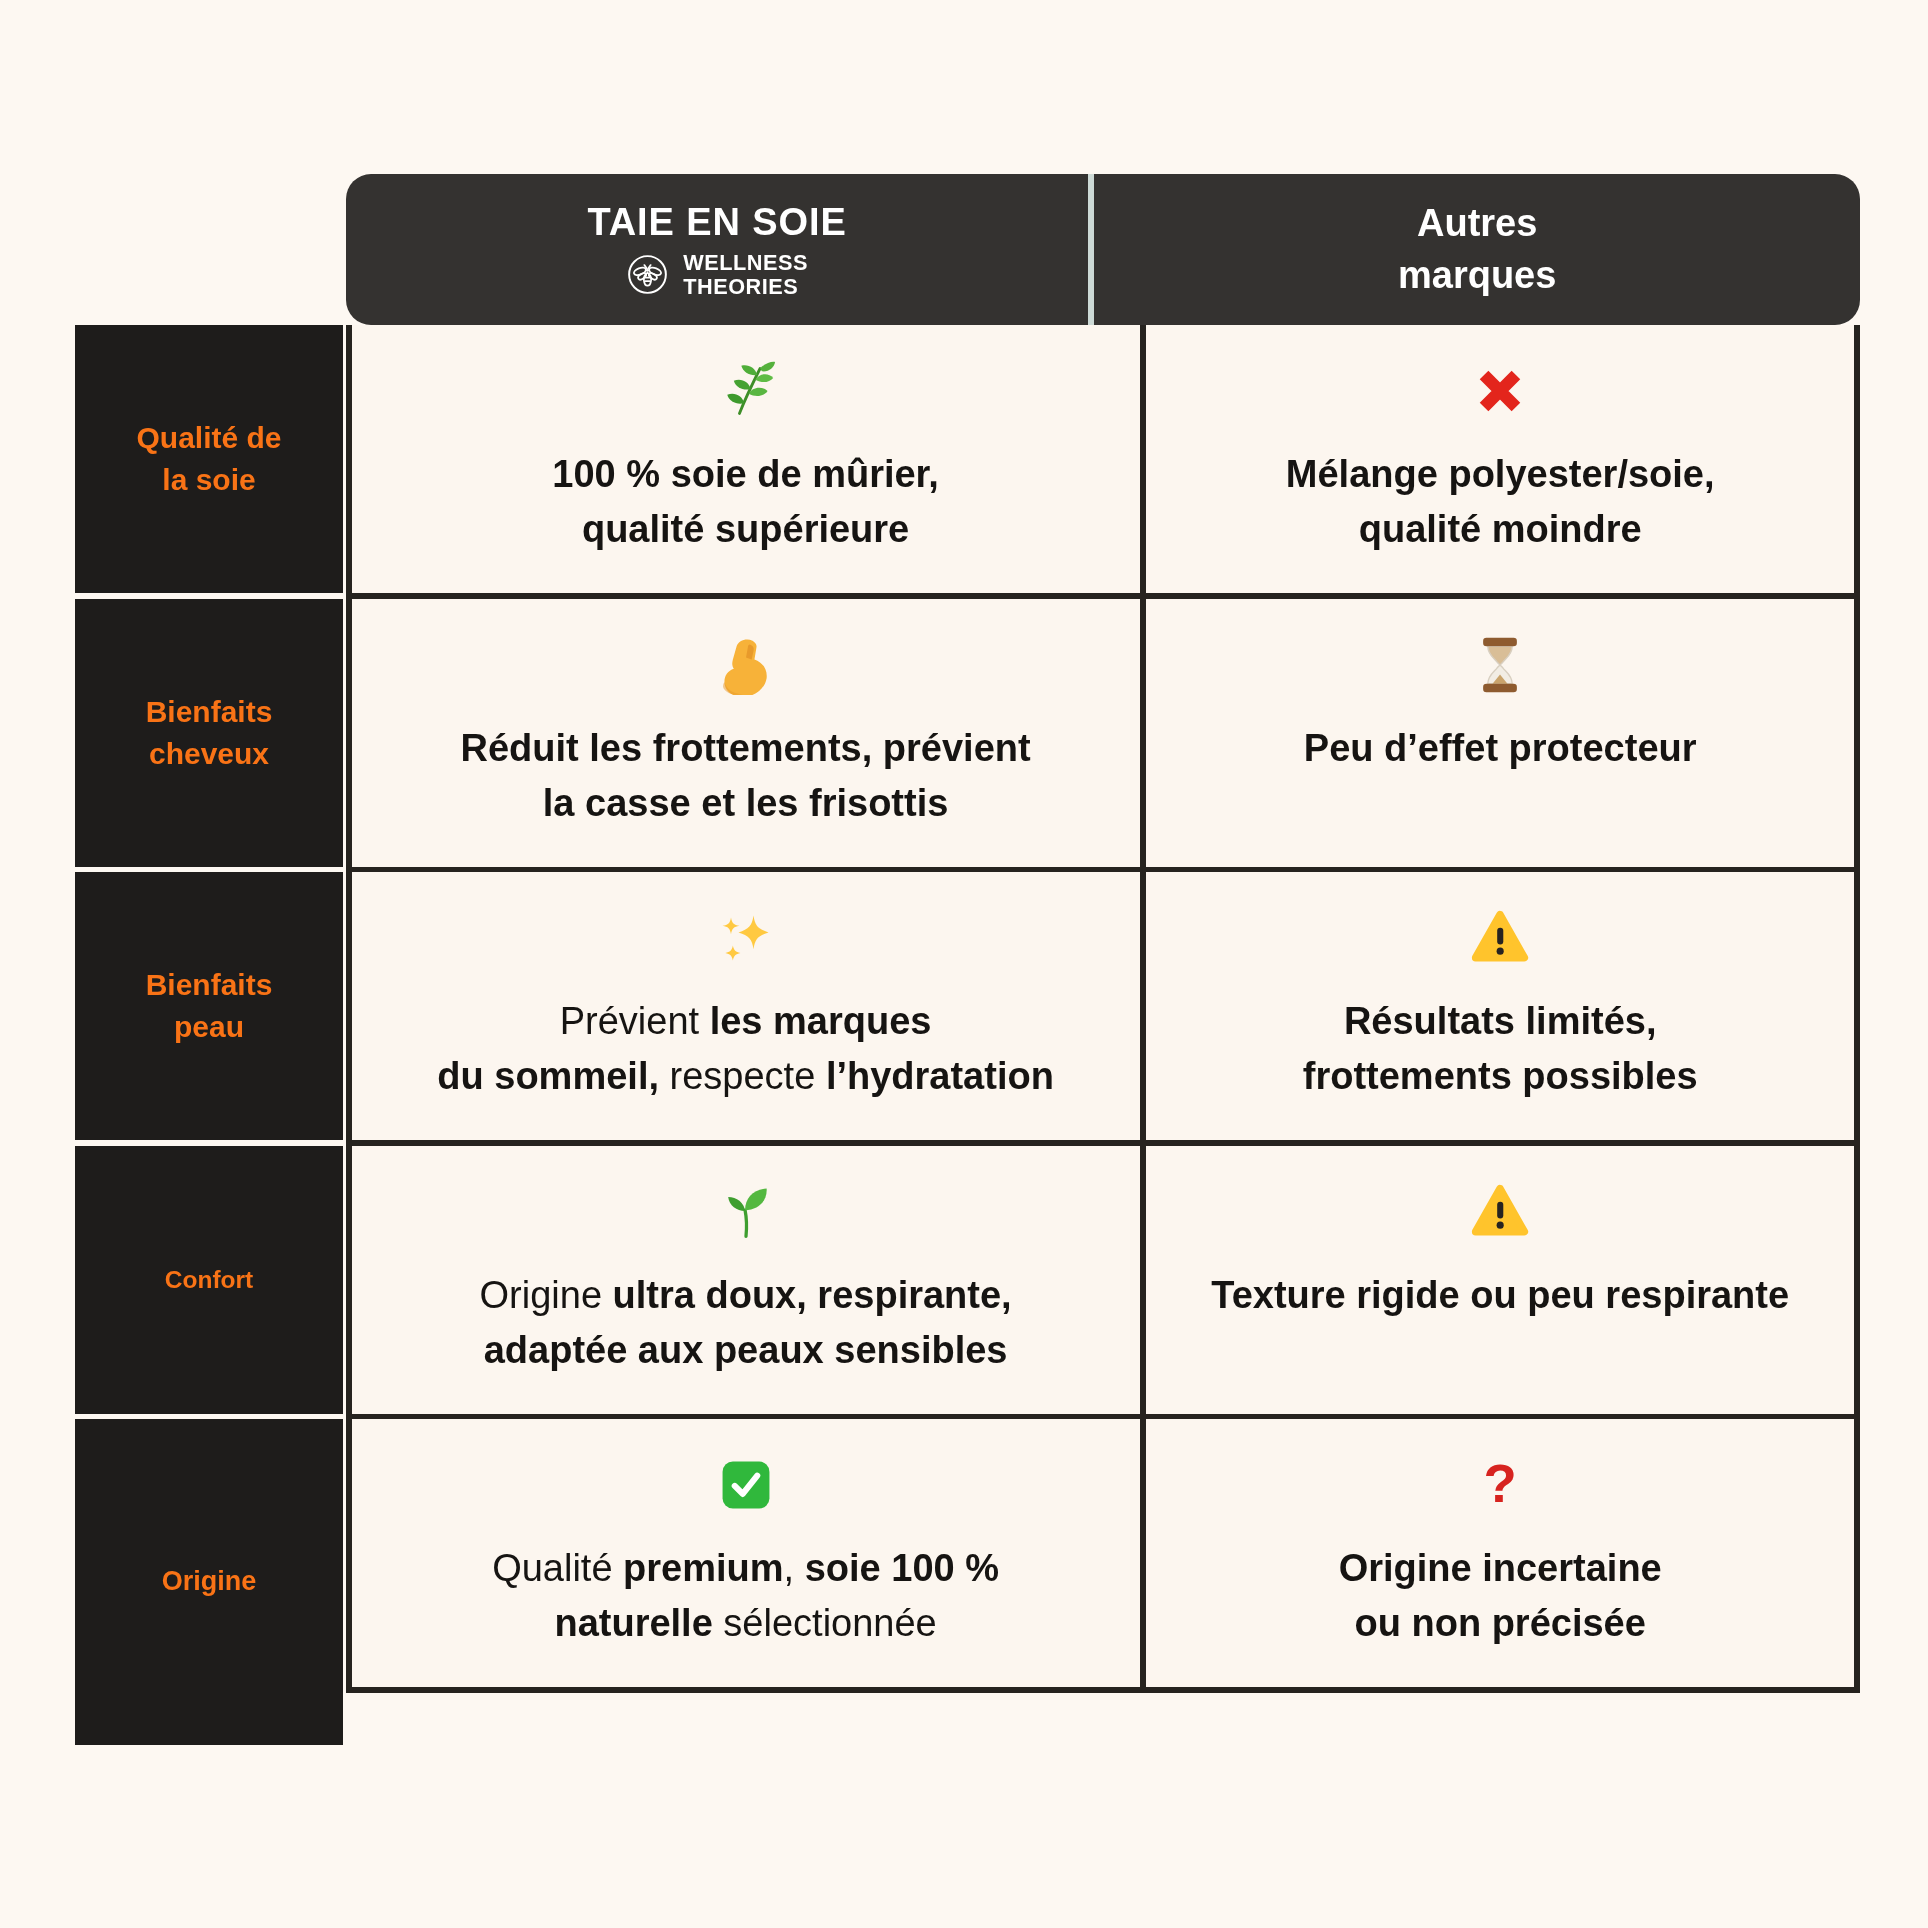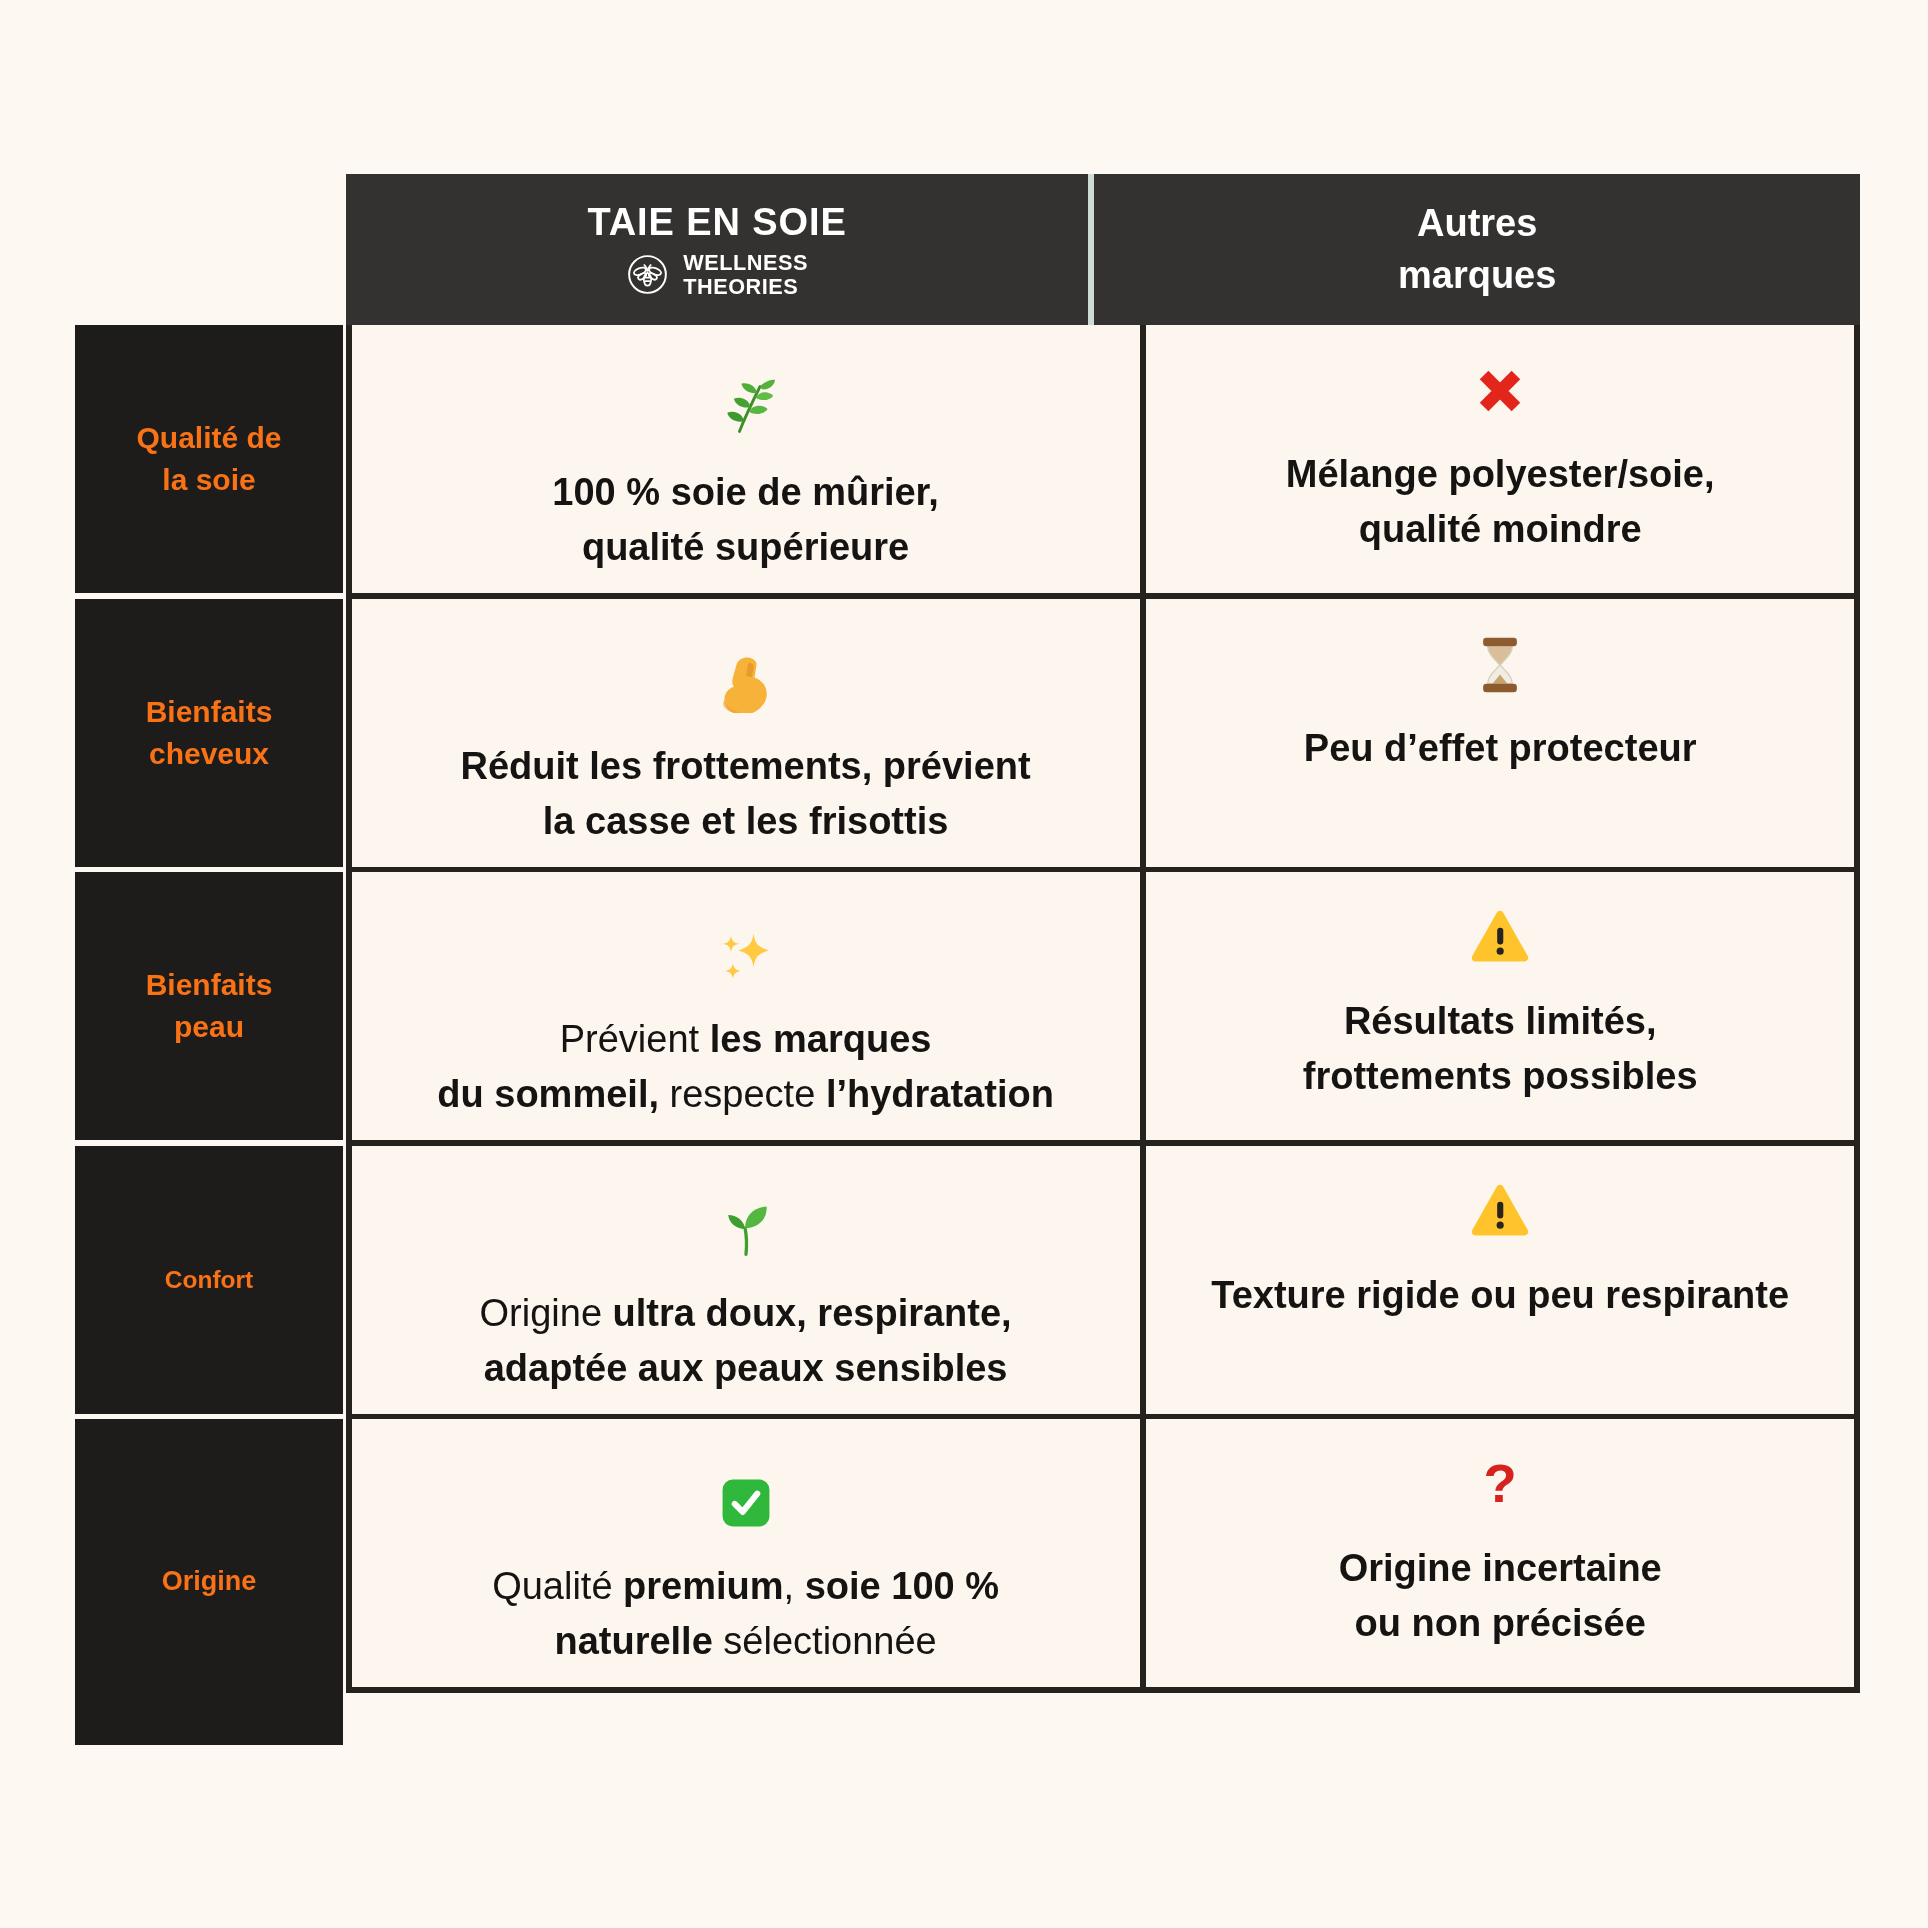--- a/index.html
+++ b/index.html
@@ -17,39 +17,39 @@
     color:#f97316;display:flex;align-items:center;justify-content:center;
     text-align:center;font-weight:bold;font-size:30px;line-height:1.4;
     white-space:pre-line;
   }
   .label-cell:nth-child(4){font-size:24.5px;}
   .label-cell:nth-child(5){font-size:27px;}
   .label-cell:last-child{height:326px;margin-bottom:0;}
 
   
   .content{position:absolute;left:271px;top:0;width:1514px;}
-  .header-row{display:flex;height:151px;background:var(--header-bg,#343230);color:#fff;}
+  .header-row{display:flex;height:151px;background:var(--header-bg,#343230);color:#fff;border-radius:25px;}
   .hcell{display:flex;flex-direction:column;align-items:center;justify-content:center;text-align:center;}
   .hcell.product{width:794px;}
   .hdivider{width:6.6px;background:var(--header-divider,#CDDAD6);}
   .hcell.competitor{width:819px;font-size:38px;font-weight:bold;line-height:1.35;white-space:pre-line;}
   .brand-title{font-size:38px;font-weight:bold;letter-spacing:0.9px;}
   .brand-row{display:flex;align-items:center;gap:14px;margin-top:7.5px;}
   .brand-row svg{width:43px;height:43px;display:block;}
   .brand-name{font-size:21.7px;font-weight:bold;line-height:1.08;letter-spacing:0.5px;text-align:left;}
 
   .tbody{background:var(--grid,#26231F);padding:0 5.6px 5.6px 5.6px;}
   .brow{display:flex;height:268px;margin-top:5.6px;}
   .brow:first-child{margin-top:0;}
   .bcell{
     background:var(--cell-bg,#FCF6EF);
     display:flex;flex-direction:column;align-items:center;justify-content:flex-start;
     padding-top:36px;gap:26px;box-sizing:border-box;
   }
-  .bcell.product{width:788px;justify-content:center;}
+  .bcell.product{width:788px;}
   .bdivider{width:6.6px;}
   .bcell.competitor{width:708px;font-weight:bold;}
 
   .cell-icon{height:60px;display:flex;align-items:center;justify-content:center;}
   .cell-icon svg{width:60px;height:60px;display:block;}
   .cell-text{
     font-size:38px;line-height:1.45;color:#161412;text-align:center;white-space:pre-line;
     padding:0 9.4px;
   }
   .cell-text .b{font-weight:bold;}

